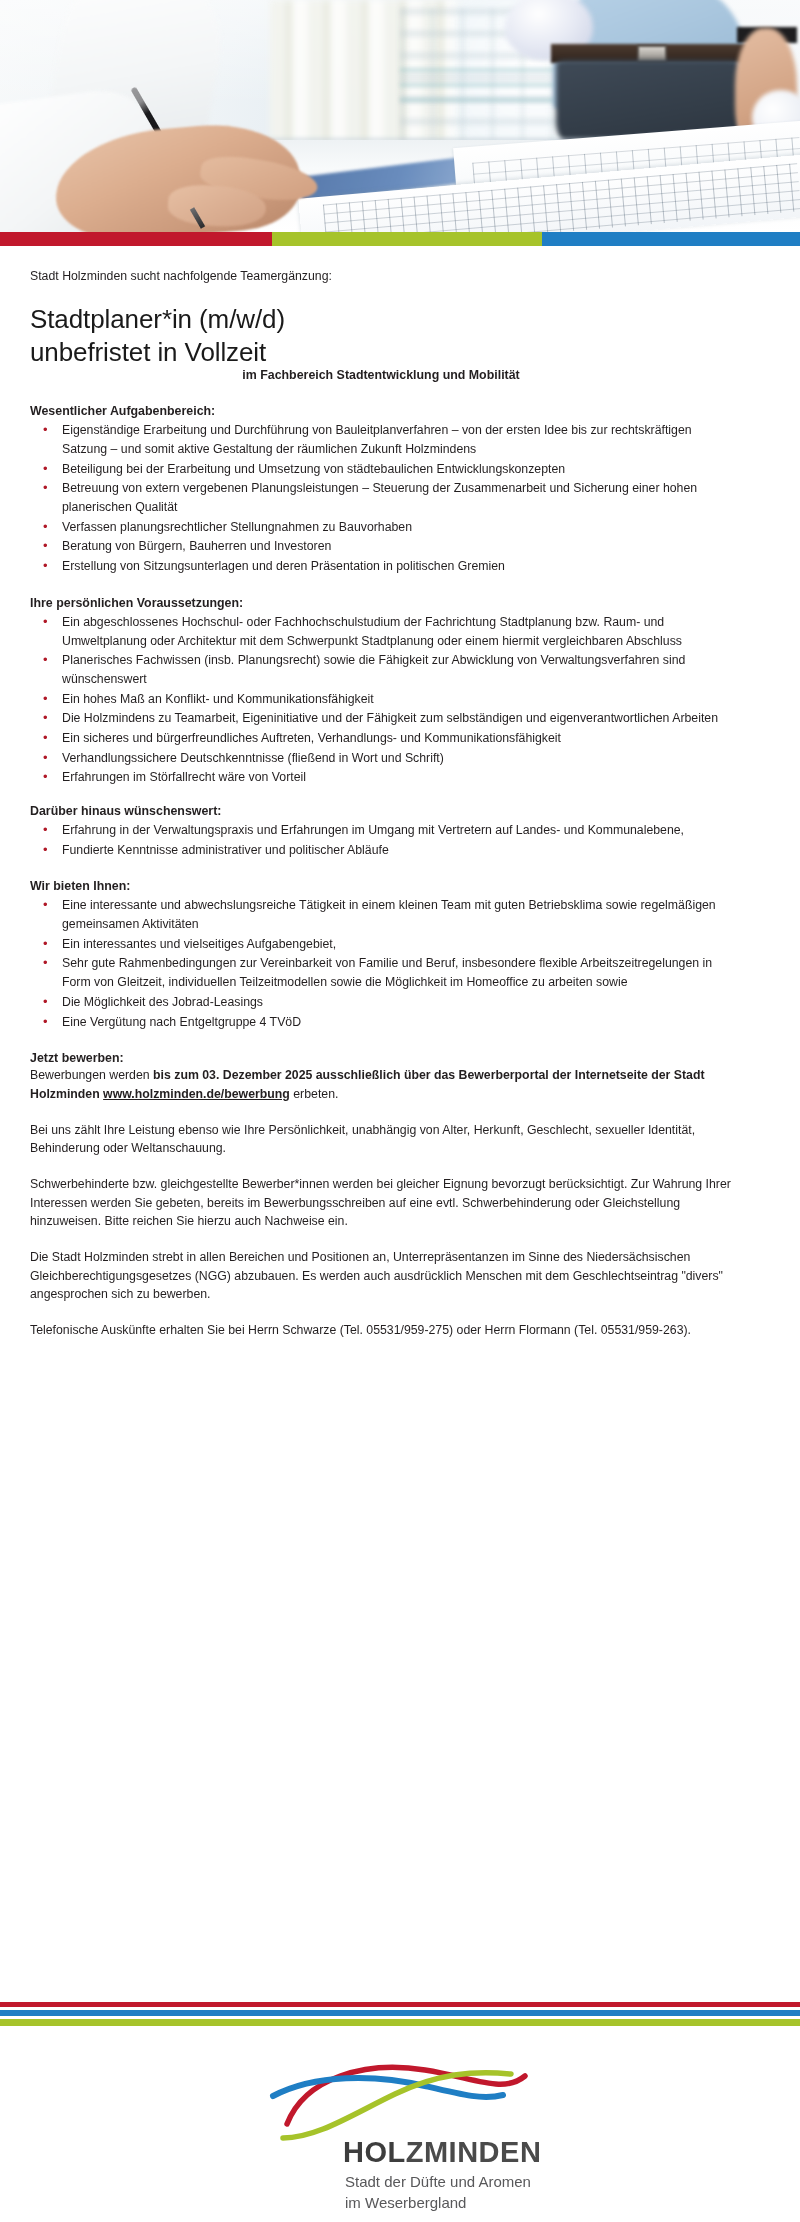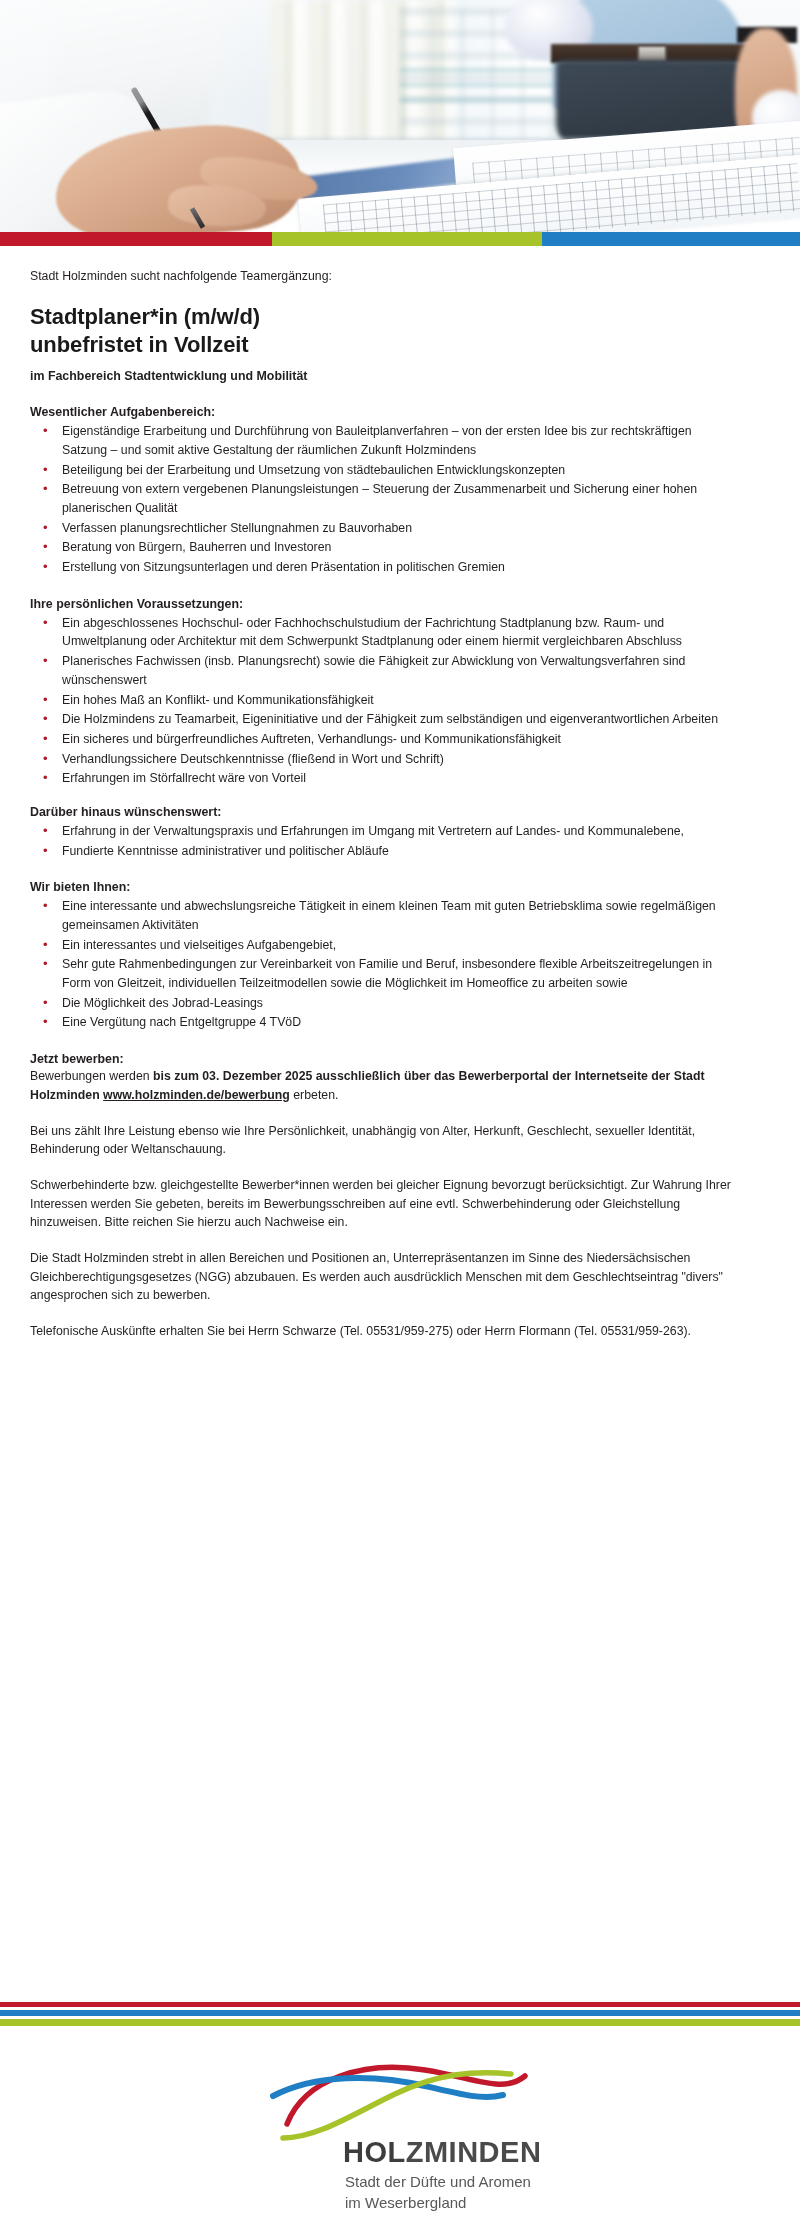--- a/index.html
+++ b/index.html
@@ -247,33 +247,33 @@
   .content {
     padding: 22px 68px 0 30px;
   }
   .intro {
     font-size: 12.3px;
     line-height: 1.45;
     color: #231f20;
     margin-bottom: 17px;
   }
   h1.job-title {
-    font-size: 22px;
-    font-weight: bold;
+    font-size: 26px;
+    font-weight: normal;
     line-height: 1.26;
     letter-spacing: -0.1px;
     color: #1a1a1a;
-    margin-bottom: 11px;
   }
   h1.job-title .line { display: block; }
   .subtitle {
     font-size: 12.4px;
     font-weight: bold;
     color: #231f20;
     margin-bottom: 22px;
+    text-align: center;
   }
   h2.section-head {
     font-size: 12.4px;
     font-weight: bold;
     color: #231f20;
     margin: 0 0 3px 0;
   }
   .section { margin-bottom: 20px; }
   .section.tight { margin-bottom: 17px; }
 

